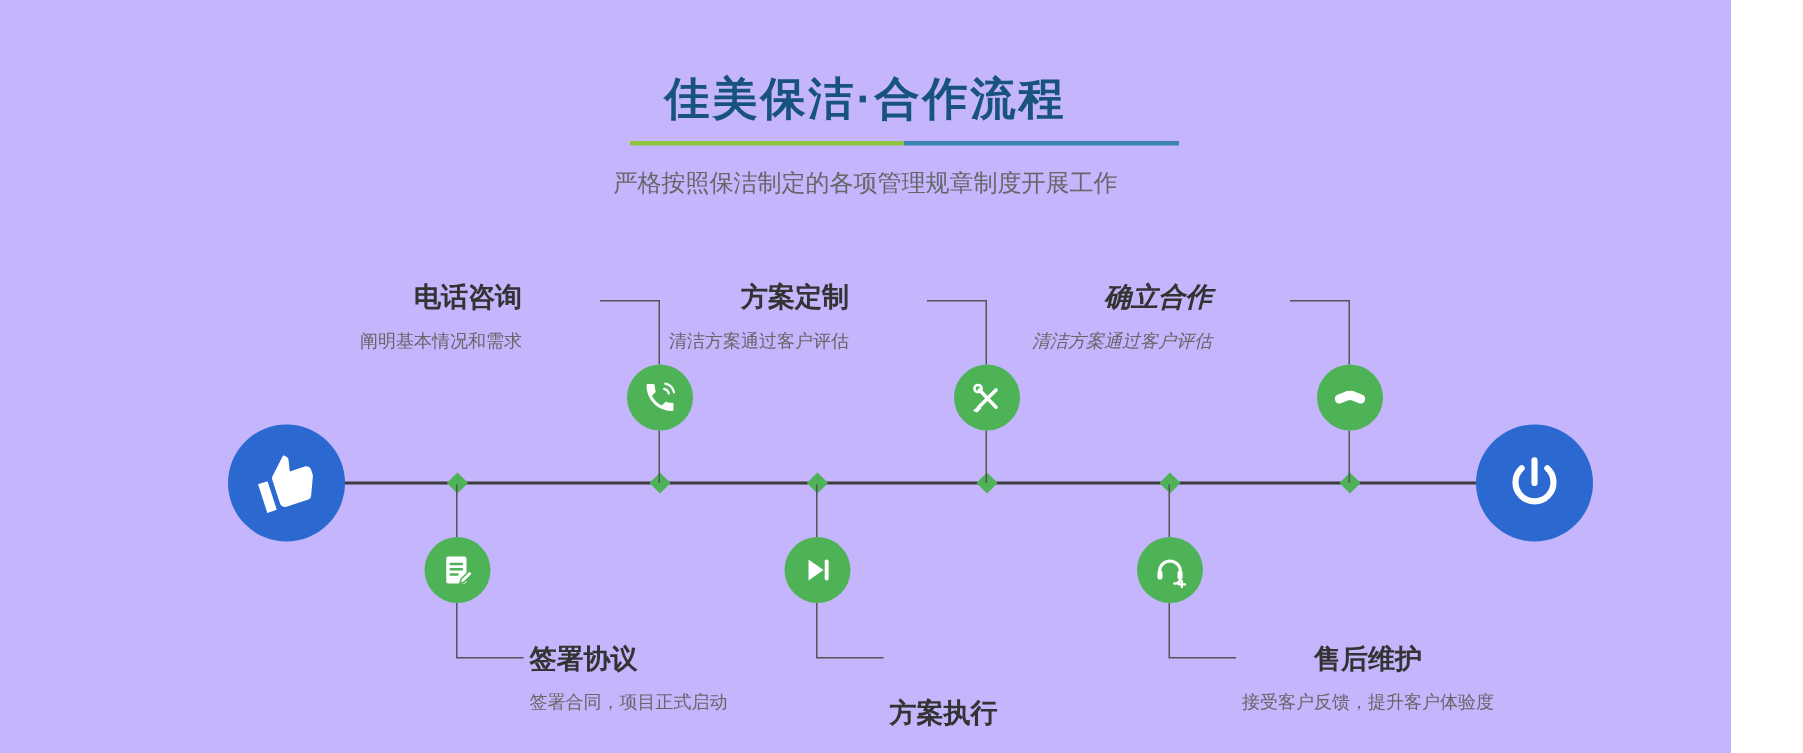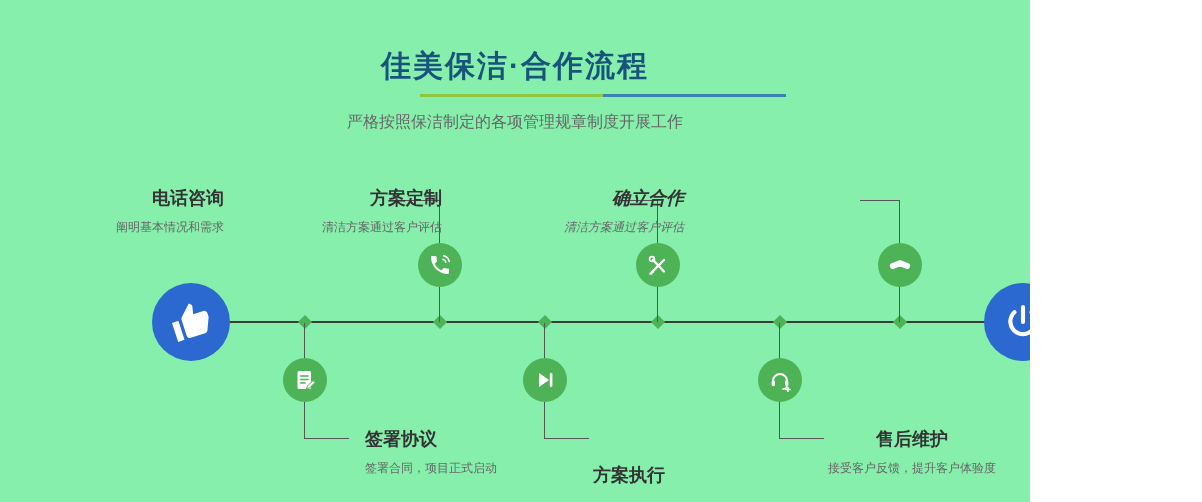--- a/index.html
+++ b/index.html
@@ -1,17 +1,17 @@
 <!DOCTYPE html>
 <html style="--title_color: #18537b; --green: #4eb257; --blue: #2b68cf; --line: #3c3c3c; --divider_green: #8ec63f; --divider_blue: #3c84b0; --label_color: #333333; --desc_color: #666666;"><head>
 <meta charset="utf-8">
 <style>
   html,body { margin:0; padding:0; background:#ffffff; }
   body { font-family:"Liberation Sans","DejaVu Sans",sans-serif; }
-  .canvas { position:relative; width:1030px; height:502px; background:#86efac; overflow:hidden; }
+  .canvas { position:relative; width:1154px; height:502px; background:#c4b5fd; overflow:hidden; }
 
   .title {
     position:absolute; top:46px; left:0; width:100%;
     text-align:center; font-size:30px; font-weight:bold;
     color:var(--title_color,#18537b); letter-spacing:2px;
   }
   .divider {
     position:absolute; top:94px; left:420px; width:366px; height:3px;
     background:linear-gradient(to right, var(--divider_green,#8ec63f) 0 50%, var(--divider_blue,#3c84b0) 50% 100%);
   }
@@ -151,21 +151,21 @@
         <rect x="4.5" y="3" width="13.5" height="18" rx="1.5" fill="#ffffff"></rect>
         <g fill="none" stroke-width="1.6" stroke-linecap="round" style="stroke:var(--green,#4eb257);">
           <path d="M7.5 8h7.5"></path>
             <path d="M7.5 11.5h7.5"></path>
             <path d="M7.5 15h4.5"></path>
         </g>
         <path d="M13.5 21l1-3 5.5-5.5 2 2-5.5 5.5z" fill="#ffffff" stroke-width="1" style="stroke:var(--green,#4eb257);"></path>
       </svg>
     </span>
   </div>
-  <div class="step-text bottom" style="left:353px;top:427px;margin-left:12px;">
+  <div class="step-text bottom" style="left:353px;top:427px;">
     <div class="step-label">签署协议</div>
     <div class="step-desc">签署合同，项目正式启动</div>
   </div>
 
   <div class="gcircle" style="left:523px;top:358px;">
     <span class="icon">
       <svg width="24" height="24" viewBox="0 0 24 24" fill="#ffffff">
         <path d="M6 5l10 7-10 7z"></path>
         <rect x="16.8" y="5" width="2.6" height="14" rx="1.2"></rect>
       </svg>

